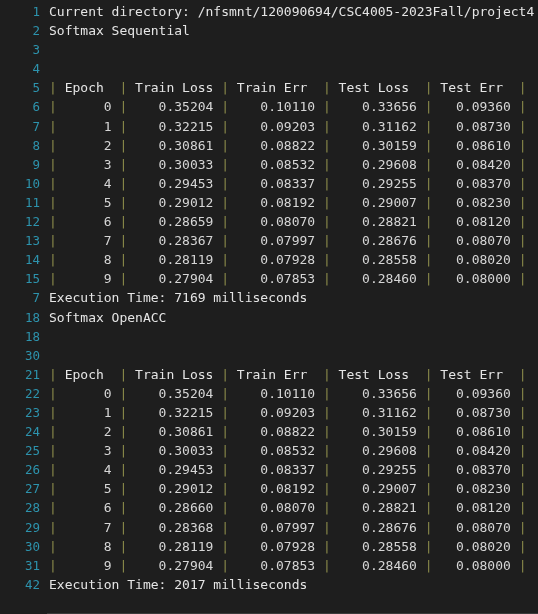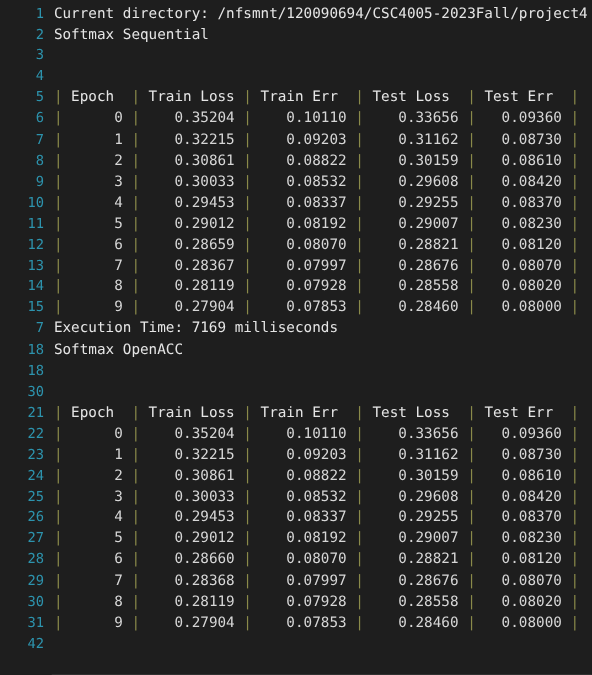--- a/index.html
+++ b/index.html
@@ -87,16 +87,16 @@
       <div class="row"><div class="gutter">22</div><div class="content"><span class="pipe">|</span><span class="num">      0 </span><span class="pipe">|</span><span class="num">    0.35204 </span><span class="pipe">|</span><span class="num">    0.10110 </span><span class="pipe">|</span><span class="num">    0.33656 </span><span class="pipe">|</span><span class="num">   0.09360 </span><span class="pipe">|</span></div></div>
       <div class="row"><div class="gutter">23</div><div class="content"><span class="pipe">|</span><span class="num">      1 </span><span class="pipe">|</span><span class="num">    0.32215 </span><span class="pipe">|</span><span class="num">    0.09203 </span><span class="pipe">|</span><span class="num">    0.31162 </span><span class="pipe">|</span><span class="num">   0.08730 </span><span class="pipe">|</span></div></div>
       <div class="row"><div class="gutter">24</div><div class="content"><span class="pipe">|</span><span class="num">      2 </span><span class="pipe">|</span><span class="num">    0.30861 </span><span class="pipe">|</span><span class="num">    0.08822 </span><span class="pipe">|</span><span class="num">    0.30159 </span><span class="pipe">|</span><span class="num">   0.08610 </span><span class="pipe">|</span></div></div>
       <div class="row"><div class="gutter">25</div><div class="content"><span class="pipe">|</span><span class="num">      3 </span><span class="pipe">|</span><span class="num">    0.30033 </span><span class="pipe">|</span><span class="num">    0.08532 </span><span class="pipe">|</span><span class="num">    0.29608 </span><span class="pipe">|</span><span class="num">   0.08420 </span><span class="pipe">|</span></div></div>
       <div class="row"><div class="gutter">26</div><div class="content"><span class="pipe">|</span><span class="num">      4 </span><span class="pipe">|</span><span class="num">    0.29453 </span><span class="pipe">|</span><span class="num">    0.08337 </span><span class="pipe">|</span><span class="num">    0.29255 </span><span class="pipe">|</span><span class="num">   0.08370 </span><span class="pipe">|</span></div></div>
       <div class="row"><div class="gutter">27</div><div class="content"><span class="pipe">|</span><span class="num">      5 </span><span class="pipe">|</span><span class="num">    0.29012 </span><span class="pipe">|</span><span class="num">    0.08192 </span><span class="pipe">|</span><span class="num">    0.29007 </span><span class="pipe">|</span><span class="num">   0.08230 </span><span class="pipe">|</span></div></div>
       <div class="row"><div class="gutter">28</div><div class="content"><span class="pipe">|</span><span class="num">      6 </span><span class="pipe">|</span><span class="num">    0.28660 </span><span class="pipe">|</span><span class="num">    0.08070 </span><span class="pipe">|</span><span class="num">    0.28821 </span><span class="pipe">|</span><span class="num">   0.08120 </span><span class="pipe">|</span></div></div>
       <div class="row"><div class="gutter">29</div><div class="content"><span class="pipe">|</span><span class="num">      7 </span><span class="pipe">|</span><span class="num">    0.28368 </span><span class="pipe">|</span><span class="num">    0.07997 </span><span class="pipe">|</span><span class="num">    0.28676 </span><span class="pipe">|</span><span class="num">   0.08070 </span><span class="pipe">|</span></div></div>
       <div class="row"><div class="gutter">30</div><div class="content"><span class="pipe">|</span><span class="num">      8 </span><span class="pipe">|</span><span class="num">    0.28119 </span><span class="pipe">|</span><span class="num">    0.07928 </span><span class="pipe">|</span><span class="num">    0.28558 </span><span class="pipe">|</span><span class="num">   0.08020 </span><span class="pipe">|</span></div></div>
       <div class="row"><div class="gutter">31</div><div class="content"><span class="pipe">|</span><span class="num">      9 </span><span class="pipe">|</span><span class="num">    0.27904 </span><span class="pipe">|</span><span class="num">    0.07853 </span><span class="pipe">|</span><span class="num">    0.28460 </span><span class="pipe">|</span><span class="num">   0.08000 </span><span class="pipe">|</span></div></div>
-      <div class="row"><div class="gutter">42</div></div>
+      <div class="row"><div class="gutter">42</div><div class="content"><span class="txt">Execution Time: 2017 milliseconds</span></div></div>
     </div>
   <div class="bottom-edge"></div>
 </div>
 
 </body></html>

